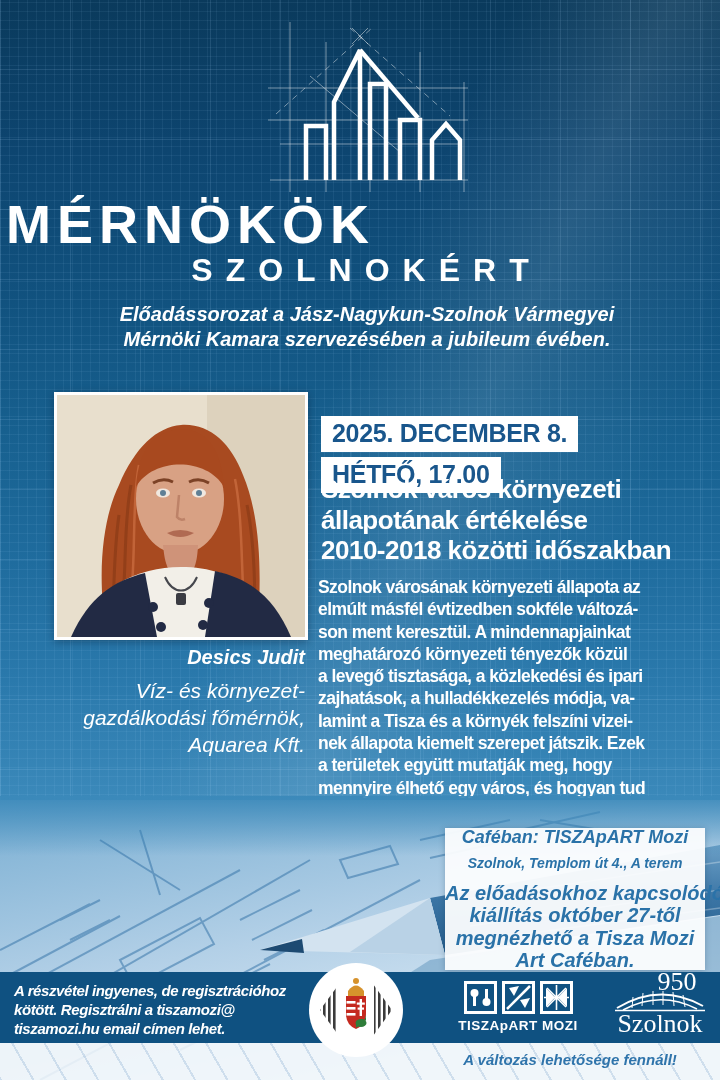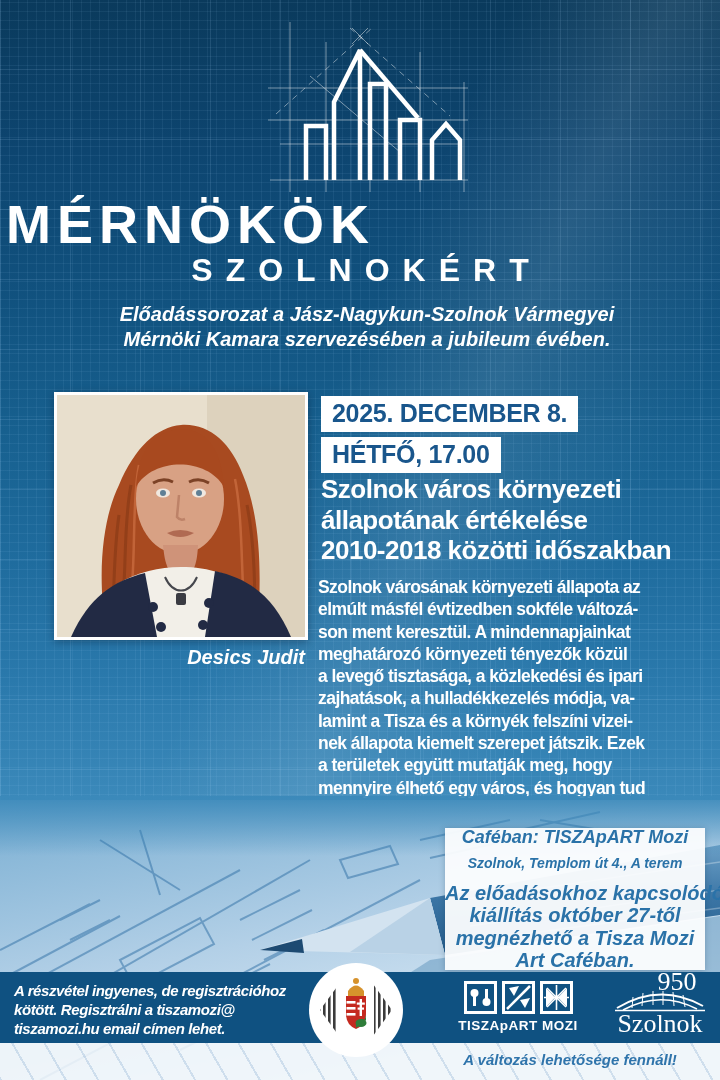--- a/index.html
+++ b/index.html
@@ -30,21 +30,21 @@
   .subtitle{position:absolute; top:302px; left:7px; width:720px; text-align:center;
     color:#fff; font-size:20px; font-weight:bold; font-style:italic; line-height:25px;}
   
   .photo-frame{position:absolute; left:54px; top:392px; width:248px; height:242px;
     border:3px solid #fff; background:#e7ddcb; box-shadow:0 2px 8px rgba(0,20,40,.35);}
   .photo-frame svg{display:block;}
   .speaker{position:absolute; left:0; top:646px; width:305px; text-align:right; color:#fff;}
   .speaker-name{font-size:20px; font-weight:bold; font-style:italic; margin-bottom:8px;}
   .speaker-role{font-size:21px; font-style:italic; line-height:27px;}
   
-  .badges{position:absolute; left:321px; top:396px;}
+  .badges{position:absolute; left:321px; top:416px;}
   .badge{width:fit-content; background:#fff; color:#19568c; font-size:25px; font-weight:bold;
     padding:3px 11px 4px 11px; margin-bottom:5px; letter-spacing:-0.3px;}
   .talk-title{position:absolute; left:321px; top:474px; color:#fff; font-size:26px;
     font-weight:bold; line-height:30.5px; letter-spacing:-0.5px;}
   .body-text{position:absolute; left:318px; top:576px; width:396px; color:#fff;
     font-size:17.5px; font-weight:bold; line-height:22.3px; letter-spacing:-0.55px;}
   
   .blueprint{position:absolute; left:0; top:800px; width:720px; height:280px;}
   .fade-top{position:absolute; left:0; top:796px; width:720px; height:60px;
     background:linear-gradient(180deg, rgba(59,137,186,0.95) 0%, rgba(59,137,186,0) 100%);}
@@ -139,20 +139,23 @@
         <circle cx="104" cy="232" r="5" fill="#222a44"></circle>
       <circle cx="152" cy="208" r="5" fill="#222a44"></circle>
         <circle cx="146" cy="230" r="5" fill="#222a44"></circle>
       <path d="M108,182 C116,200 132,200 140,182" stroke="#46474d" stroke-width="2" fill="none"></path>
       <rect x="119" y="198" width="10" height="12" rx="2" fill="#3a3b42"></rect>
     </svg>
   </div>
 
   <div class="speaker">
     <div class="speaker-name">Desics Judit</div>
+    <div class="speaker-role pre">Víz- és környezet-
+gazdálkodási főmérnök,
+Aquarea Kft.</div>
   </div>
 
   <div class="badges">
     <div class="badge">2025. DECEMBER 8.</div>
     <div class="badge">HÉTFŐ, 17.00</div>
   </div>
 
   <div class="talk-title pre">Szolnok város környezeti
 állapotának értékelése
 2010-2018 közötti időszakban</div>

